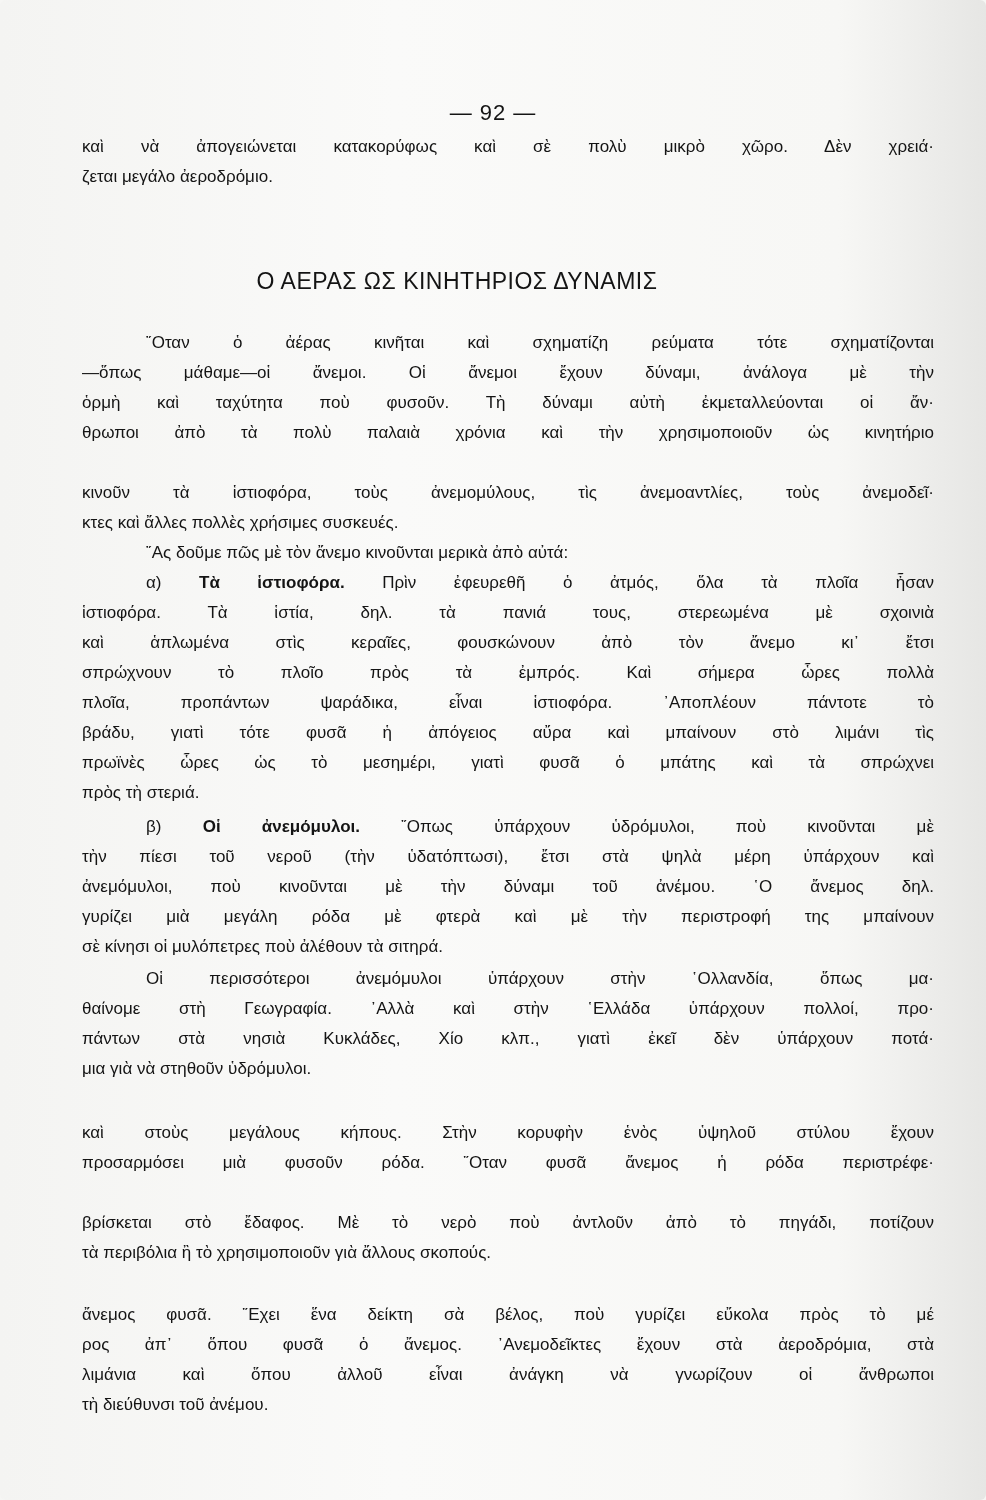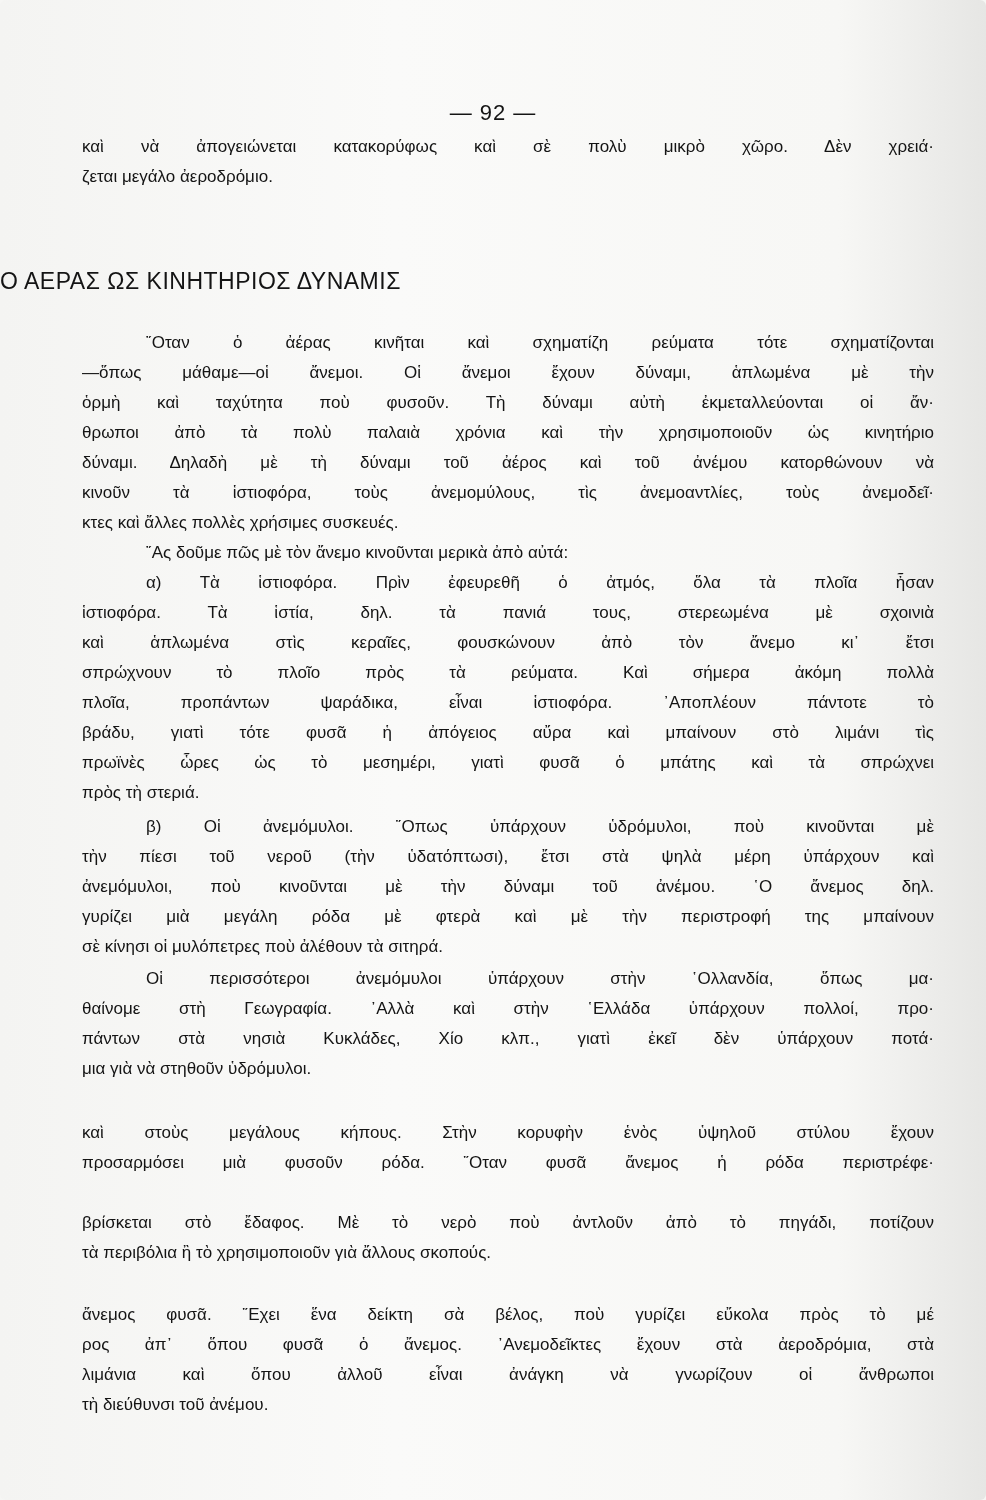--- a/index.html
+++ b/index.html
@@ -49,62 +49,62 @@
     }
     .line.indent {
       left: 146px;
       width: 788px;
     }
     .heading {
       position: absolute;
       top: 268px;
       left: 0;
       width: 914px;
+      text-align: center;
       font-family: "Liberation Sans", sans-serif;
       font-size: 23px;
       letter-spacing: 0.5px;
     }
     .bold {
-      font-weight: normal;
+      font-weight: bold;
       margin-top: 11px;
     }
     .label {
       font-weight: normal;
     }
   </style>
 </head>
 <body>
 
 <div class="page">
 
   <div class="page-number">— 92 —</div>
 
   <div class="line" style="top:132px">καὶ νὰ ἀπογειώνεται κατακορύφως καὶ σὲ πολὺ μικρὸ χῶρο. Δὲν χρειά·</div>
   <div class="line last" style="top:162px">ζεται μεγάλο ἀεροδρόμιο.</div>
 
   <div class="heading">Ο ΑΕΡΑΣ ΩΣ ΚΙΝΗΤΗΡΙΟΣ ΔΥΝΑΜΙΣ</div>
 
   <div class="line indent" style="top:328px">῞Οταν ὁ ἀέρας κινῆται καὶ σχηματίζη ρεύματα τότε σχηματίζονται</div>
-  <div class="line" style="top:358px">—ὅπως μάθαμε—οἱ ἄνεμοι. Οἱ ἄνεμοι ἔχουν δύναμι, ἁπλωμένα μὲ τὴν</div>
+  <div class="line" style="top:358px">—ὅπως μάθαμε—οἱ ἄνεμοι. Οἱ ἄνεμοι ἔχουν δύναμι, ἀνάλογα μὲ τὴν</div>
   <div class="line" style="top:388px">ὁρμὴ καὶ ταχύτητα ποὺ φυσοῦν. Τὴ δύναμι αὐτὴ ἐκμεταλλεύονται οἱ ἄν·</div>
   <div class="line" style="top:418px">θρωποι ἀπὸ τὰ πολὺ παλαιὰ χρόνια καὶ τὴν χρησιμοποιοῦν ὡς κινητήριο</div>
-  <div class="line" style="top:448px">δύναμι. Δηλαδὴ μὲ τὴ δύναμι τοῦ ἀέρος καὶ τοῦ ἀνέμου κατορθώνουν νὰ</div>
   <div class="line" style="top:478px">κινοῦν τὰ ἱστιοφόρα, τοὺς ἀνεμομύλους, τὶς ἀνεμοαντλίες, τοὺς ἀνεμοδεῖ·</div>
   <div class="line last" style="top:508px">κτες καὶ ἄλλες πολλὲς χρήσιμες συσκευές.</div>
 
   <div class="line indent last" style="top:538px">῎Ας δοῦμε πῶς μὲ τὸν ἄνεμο κινοῦνται μερικὰ ἀπὸ αὐτά:</div>
 
   <div class="line indent" style="top:568px">
     <span class="label">α)</span>
     <span class="bold">Τὰ ἱστιοφόρα.</span>
     <span>Πρὶν ἐφευρεθῆ ὁ ἀτμός, ὅλα τὰ πλοῖα ἦσαν</span>
   </div>
   <div class="line" style="top:598px">ἱστιοφόρα. Τὰ ἱστία, δηλ. τὰ πανιά τους, στερεωμένα μὲ σχοινιὰ</div>
   <div class="line" style="top:628px">καὶ ἁπλωμένα στὶς κεραῖες, φουσκώνουν ἀπὸ τὸν ἄνεμο κι᾽ ἔτσι</div>
-  <div class="line" style="top:658px">σπρώχνουν τὸ πλοῖο πρὸς τὰ ρεύματα. Καὶ σήμερα ἀκόμη πολλὰ</div>
+  <div class="line" style="top:658px">σπρώχνουν τὸ πλοῖο πρὸς τὰ ἐμπρός. Καὶ σήμερα ὧρες πολλὰ</div>
   <div class="line" style="top:688px">πλοῖα, προπάντων ψαράδικα, εἶναι ἱστιοφόρα. ᾽Αποπλέουν πάντοτε τὸ</div>
   <div class="line" style="top:718px">βράδυ, γιατὶ τότε φυσᾶ ἡ ἀπόγειος αὔρα καὶ μπαίνουν στὸ λιμάνι τὶς</div>
   <div class="line" style="top:748px">πρωϊνὲς ὧρες ὡς τὸ μεσημέρι, γιατὶ φυσᾶ ὁ μπάτης καὶ τὰ σπρώχνει</div>
   <div class="line last" style="top:778px">πρὸς τὴ στεριά.</div>
 
   <div class="line indent" style="top:812px">
     <span class="label">β)</span>
     <span class="bold">Οἱ ἀνεμόμυλοι.</span>
     <span>῞Οπως ὑπάρχουν ὑδρόμυλοι, ποὺ κινοῦνται μὲ</span>
   </div>

